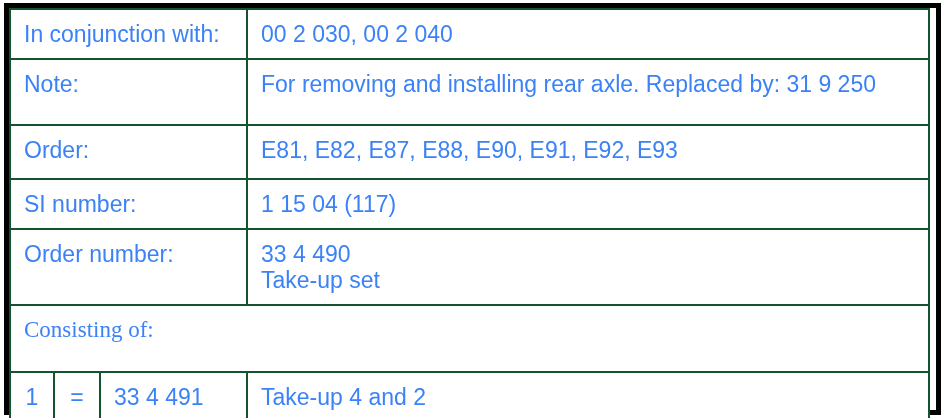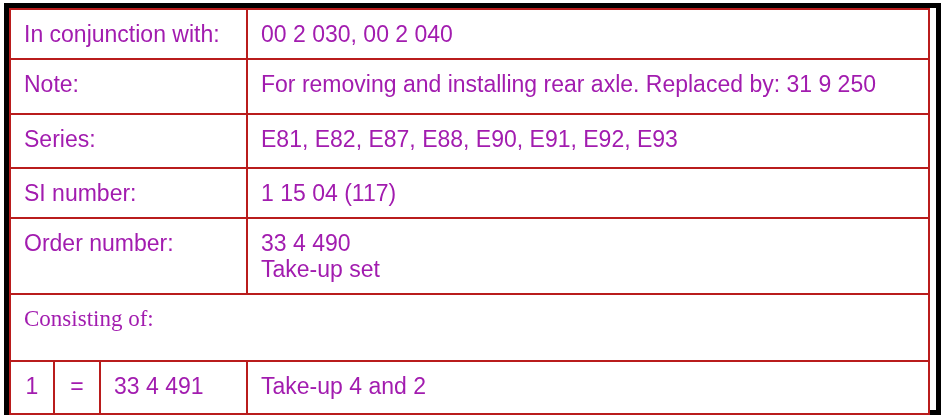--- a/index.html
+++ b/index.html
@@ -24,37 +24,37 @@
     box-sizing: border-box;
     background: #ffffff;
   }
   table.info-table {
     border-collapse: collapse;
     table-layout: fixed;
     width: 921px;
     margin: 0;
   }
   table.info-table td {
-    border: 2px solid #b91c1c;
+    border: 2px solid #14532d;
     vertical-align: top;
     padding: 11px 13px;
     font-size: 23px;
     line-height: 26px;
-    color: #a21caf;
+    color: #3b82f6;
     background: #ffffff;
     overflow: hidden;
     white-space: nowrap;
   }
   col.c1 { width: 44px; }
   col.c2 { width: 46px; }
   col.c3 { width: 147px; }
   col.c4 { width: auto; }
 
   tr.r1 { height: 50px; }
-  tr.r2 { height: 55px; margin-top: 32px; }
+  tr.r2 { height: 66px; margin-top: 32px; }
   tr.r3 { height: 54px; }
   tr.r4 { height: 39px; }
   tr.r5 { height: 68px; }
   tr.r6 { height: 67px; font-family: Liberation Serif, serif; }
   tr.r7 { height: 53px; }
 
   td.center-cell {
     text-align: center;
     padding-left: 4px;
     padding-right: 4px;
@@ -74,21 +74,21 @@
     <tbody>
       <tr class="r1">
         <td colspan="3">In conjunction with:</td>
         <td>00 2 030, 00 2 040</td>
       </tr>
       <tr class="r2">
         <td colspan="3">Note:</td>
         <td>For removing and installing rear axle. Replaced by: 31 9 250</td>
       </tr>
       <tr class="r3">
-        <td colspan="3">Series:</td>
+        <td colspan="3">Order:</td>
         <td>E81, E82, E87, E88, E90, E91, E92, E93</td>
       </tr>
       <tr class="r4">
         <td colspan="3">SI number:</td>
         <td>1 15 04 (117)</td>
       </tr>
       <tr class="r5">
         <td colspan="3">Order number:</td>
         <td>
           <div>33 4 490</div>

